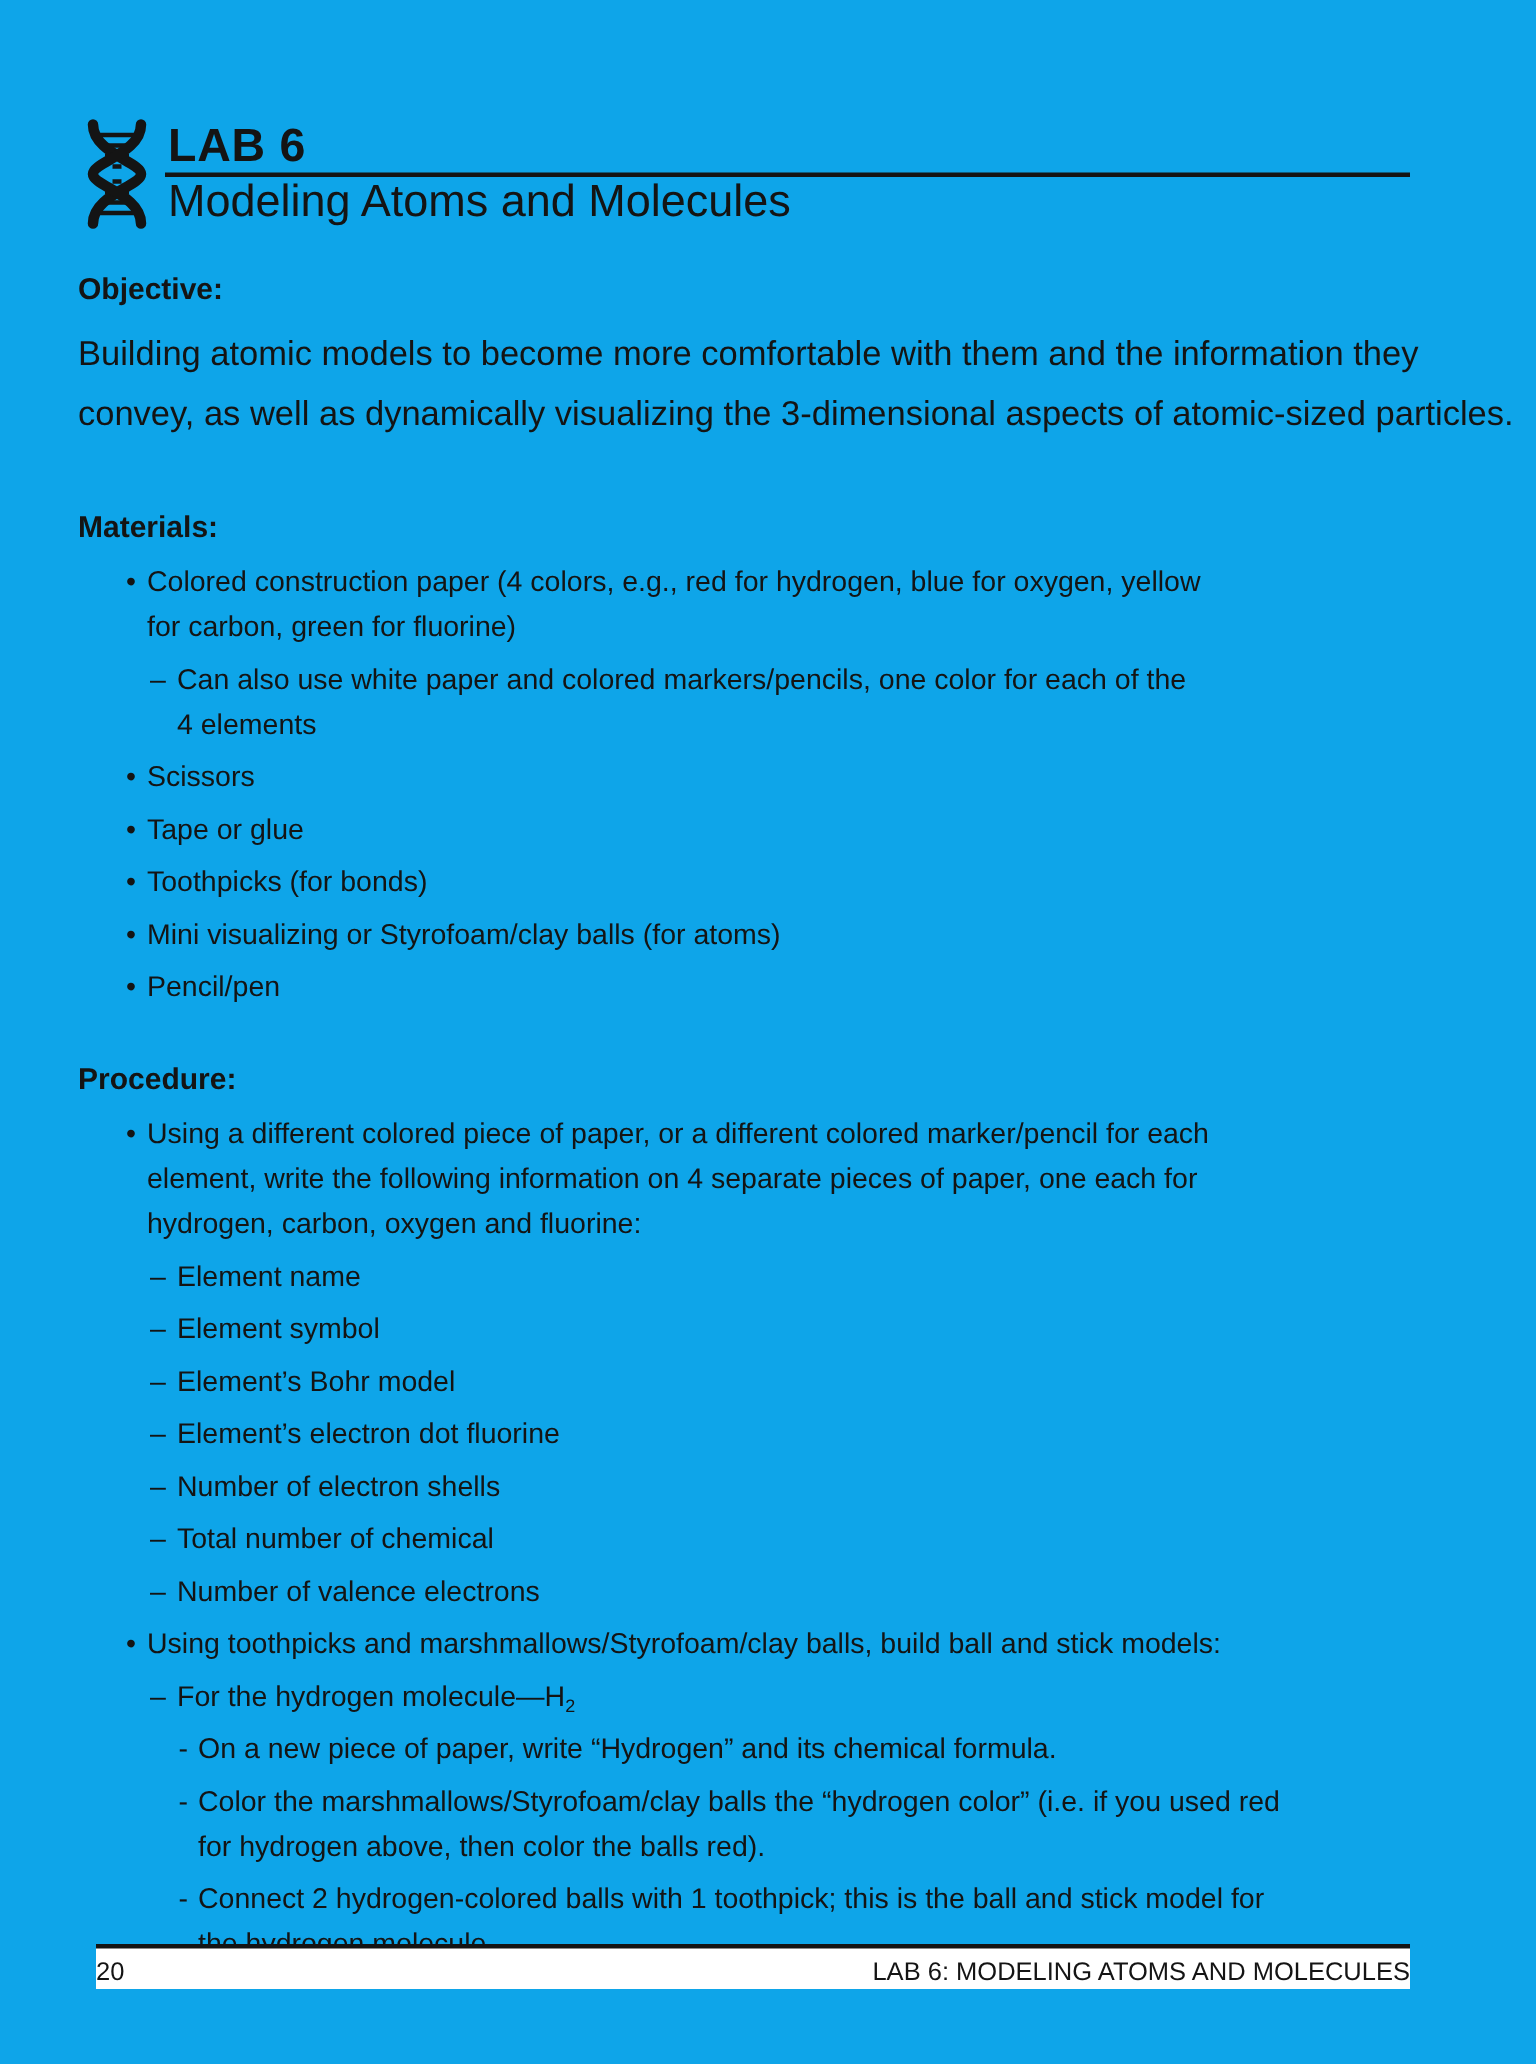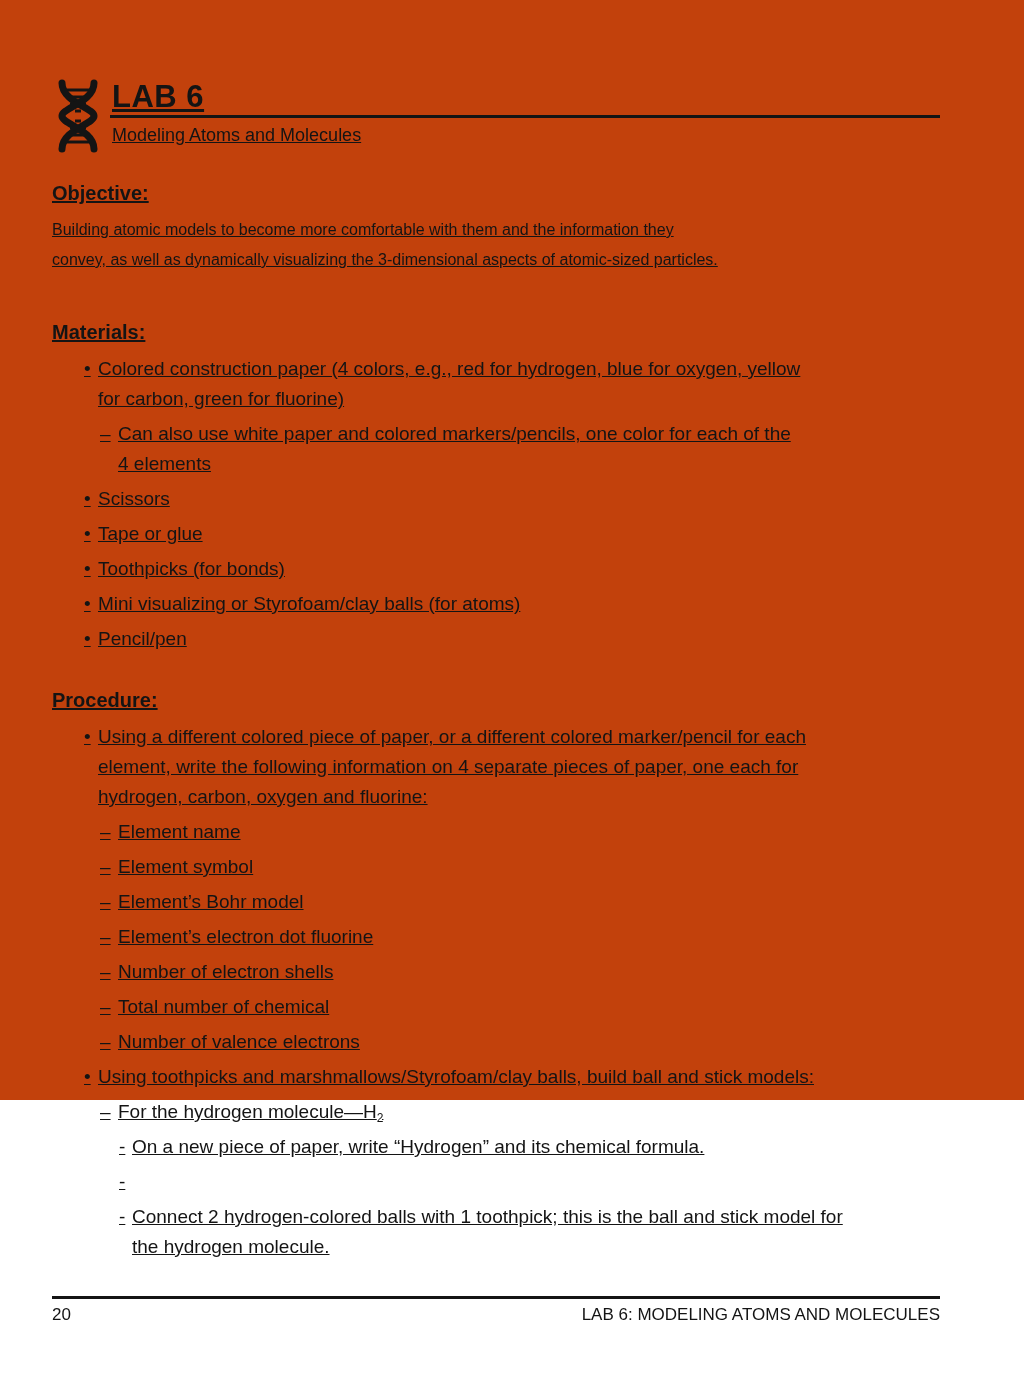--- a/index.html
+++ b/index.html
@@ -3,54 +3,54 @@
 <meta charset="utf-8">
 <style>
   * { margin: 0; padding: 0; box-sizing: border-box; }
   html, body { width: 1024px; height: 1376px; }
   body {
     background: #ffffff;
     color: #141414;
     font-family: "Liberation Sans", sans-serif;
     overflow: hidden;
   }
-  .page { position: relative; width: 1024px; height: 1100px; background: #c2410c; text-decoration: underline; }
+  .page { position: relative; width: 1024px; height: 1376px; background: #0ea5e9; }
   .content { padding: 78px 84px 0 52px; }
 
   
   .header { display: flex; align-items: flex-start; }
   .dna-wrap { width: 52px; height: 76px; flex: 0 0 52px; }
   .header-right { flex: 1; margin-left: 6px; }
   .lab-title {
     font-size: 31px;
     font-weight: bold;
     letter-spacing: 0.5px;
     line-height: 31px;
     padding: 3px 0 3px 2px;
     border-bottom: 3px solid #141414;
   }
   .subtitle {
-    font-size: 18px;
+    font-size: 30px;
     line-height: 28px;
     margin-top: 3px;
     padding-left: 2px;
   }
 
   
   .sec-heading {
     font-size: 20px;
     font-weight: bold;
     line-height: 24px;
   }
   .objective-heading { margin-top: 27px; }
   .materials-heading { margin-top: 45px; }
   .procedure-heading { margin-top: 34px; }
   .body-text {
-    font-size: 16px;
-    line-height: 30px;
+    font-size: 23px;
+    line-height: 40px;
     margin-top: 10px;
     white-space: pre;
   }
 
   .list { margin-top: 10px; }
   .li {
     display: flex;
     font-size: 19px;
     line-height: 30px;
     margin-bottom: 5px;
@@ -65,21 +65,21 @@
   .l3 .mk { width: 13px; }
   sub.chem {
     font-size: 12px;
     line-height: 0;
     vertical-align: -4px;
   }
 
   
   .footer {
     position: absolute;
-    left: 52px;
+    left: 64px;
     right: 84px;
     top: 1296px;
     border-top: 3px solid #141414;
     padding-top: 5px;
     display: flex;
     justify-content: space-between;
     font-size: 17px;
     line-height: 22px;
     background: #fff;
   }
@@ -196,20 +196,22 @@
       <div class="li l2">
         <span class="mk">–</span>
         <div class="tx"><span>For the hydrogen molecule—H</span><sub class="chem">2</sub></div>
       </div>
       <div class="li l3">
         <span class="mk">-</span>
         <div class="tx">On a new piece of paper, write “Hydrogen” and its chemical formula.</div>
       </div>
       <div class="li l3">
         <span class="mk">-</span>
+        <div class="tx">Color the marshmallows/Styrofoam/clay balls the “hydrogen color” (i.e. if you used red
+for hydrogen above, then color the balls red).</div>
       </div>
       <div class="li l3">
         <span class="mk">-</span>
         <div class="tx">Connect 2 hydrogen-colored balls with 1 toothpick; this is the ball and stick model for
 the hydrogen molecule.</div>
       </div>
     </div>
 
   </div>
 

